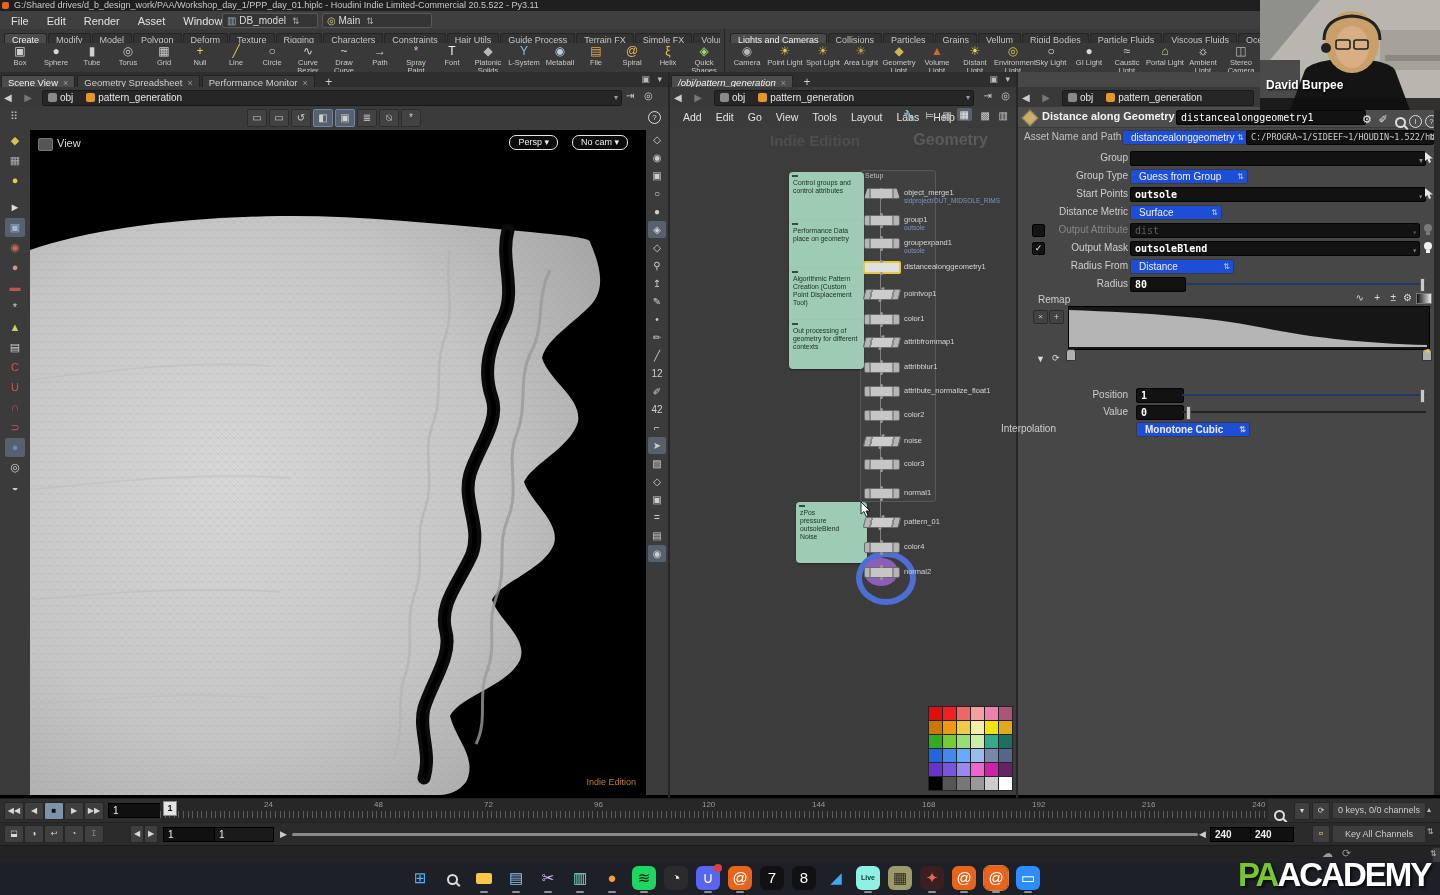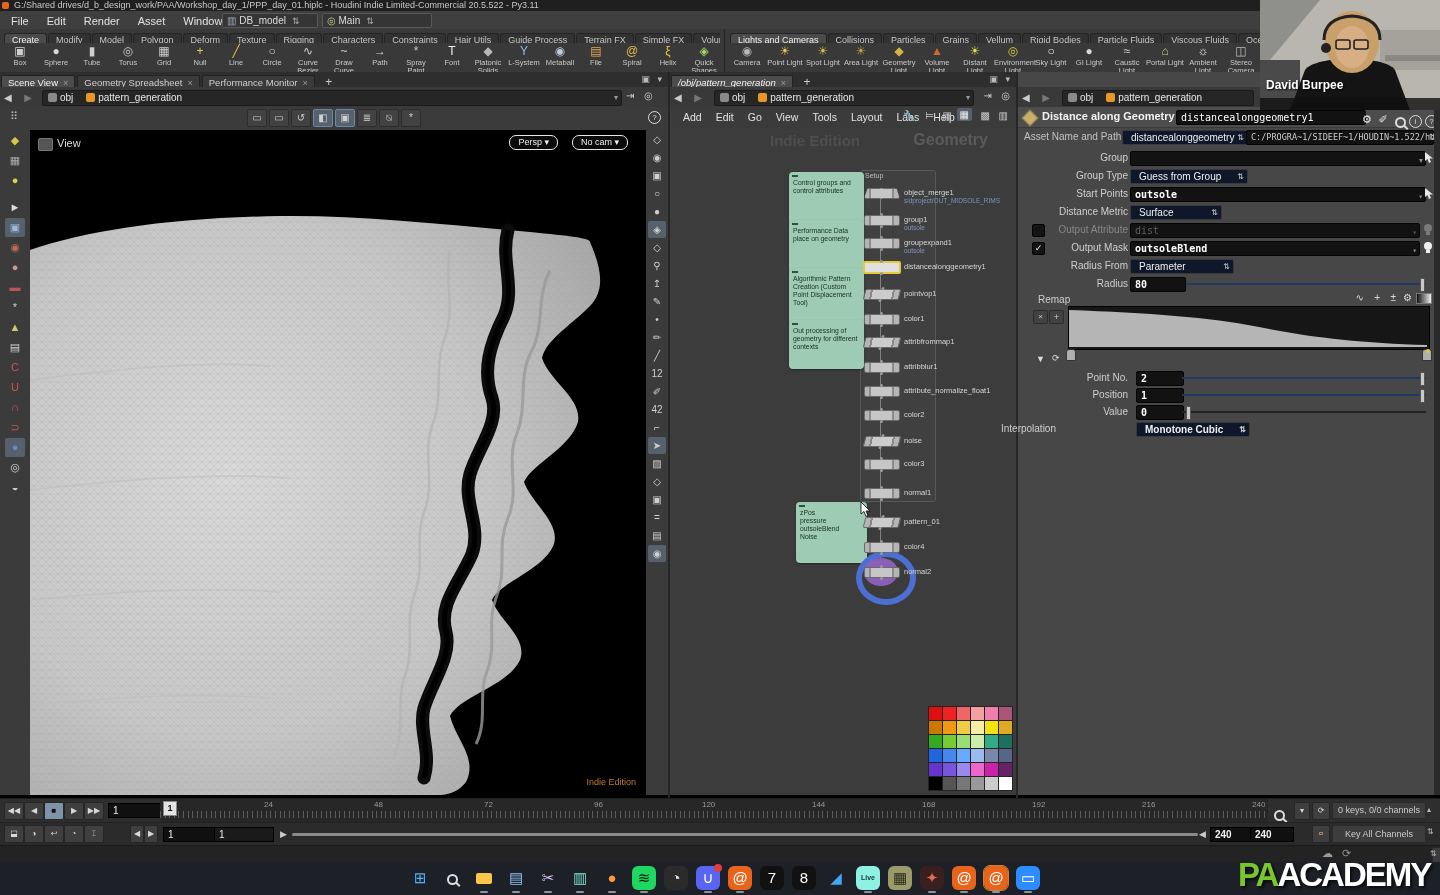--- a/index.html
+++ b/index.html
@@ -64,21 +64,21 @@
   .ring{position:absolute;border-radius:50%;z-index:2}
   .palette{position:absolute;display:grid;grid-template-columns:repeat(6,13px);grid-auto-rows:13px;gap:1px;background:#242424;padding:1px}
   .pcell{width:13px;height:13px}
   
   .prow{position:absolute;height:16px}
   .plabel{position:absolute;right:325px;top:0;width:200px;text-align:right;font-size:10px;color:#cfcfcf;line-height:15px;white-space:nowrap}
   .plabel.dim{color:#868686}
   .pfield{position:absolute;top:1px;height:13px;background:#121212;border:1px solid #050505;border-radius:2px;
     font-size:10px;line-height:13px;color:#fff;padding:0 4px;white-space:nowrap}
   .pfield .dd{position:absolute;right:2px;top:2px;font-size:8px;color:#888}
-  .pselect{position:absolute;top:1px;height:13px;background:#0f172a;border:1px solid #3a3a3a;border-radius:2px;
+  .pselect{position:absolute;top:1px;height:13px;background:#1d4ed8;border:1px solid #3a3a3a;border-radius:2px;
     font-size:10px;line-height:13px;color:#efefef;padding:0 16px 0 8px;white-space:nowrap}
   .pselect .updn2{position:absolute;right:3px;top:0;font-size:8px;color:#ccc}
   .checkbox{position:absolute;width:11px;height:11px;top:2px;background:#141414;border:1px solid #000;border-radius:2px;
     color:#eee;font-size:9px;line-height:11px;text-align:center}
   .slidertrack{position:absolute;top:7px;height:2px;background:#203a63}
   .slidertrack.plain{background:#222}
   .sliderhandle{position:absolute;top:-5px;width:3px;height:12px;background:#c9c9c9;border:1px solid #555}
   .lamp{position:absolute;top:2px;width:8px;height:8px;border-radius:50%;}
   .lamp::after{content:"";position:absolute;left:2px;bottom:-3px;width:4px;height:3px;background:inherit}
   .mag{display:inline-block;width:7px;height:7px;border:2px solid #ddd;border-radius:50%;position:relative;vertical-align:-2px}
@@ -422,21 +422,21 @@
     <span class="lamp" style="left:406px;background:#7a7a7a"></span>
   </div>
   <div class="prow" style="left:0;top:168px;width:422px">
     <span class="checkbox" style="left:14px">✓</span>
     <span class="plabel" style="right:312px">Output Mask</span>
     <span class="pfield mono" style="left:112px;width:280px;font-weight:bold"><span>outsoleBlend</span><span class="dd">▾</span></span>
     <span class="lamp" style="left:406px;background:#f0f0f0"></span>
   </div>
   <div class="prow" style="left:0;top:186px;width:422px">
     <span class="plabel" style="right:312px">Radius From</span>
-    <span class="pselect" style="left:112px;width:78px"><span>Parameter</span><span class="updn2">⇅</span></span>
+    <span class="pselect" style="left:112px;width:78px"><span>Distance</span><span class="updn2">⇅</span></span>
   </div>
   <div class="prow" style="left:0;top:204px;width:422px">
     <span class="plabel" style="right:312px">Radius</span>
     <span class="pfield mono" style="left:112px;width:46px;font-weight:bold">80</span>
     <span class="slidertrack" style="left:168px;width:240px">
       <span class="sliderhandle" style="left:234px"></span>
     </span>
   </div>
 
   <span class="abs" style="left:20px;top:222px;font-size:10px;color:#cfcfcf">Remap</span>
@@ -452,27 +452,20 @@
     <svg width="358" height="40" viewBox="0 0 358 40">
       <path d="M0,3 C80,6 140,10 190,20 C240,30 290,36 358,38 L358,40 L0,40 Z" fill="#b5b5b5"></path>
     </svg>
     <span class="abs" style="left:-3px;bottom:-12px;width:8px;height:10px;background:#b0b0b0;border:1px solid #333;border-radius:3px 3px 0 0"></span>
     <span class="abs" style="right:-3px;bottom:-12px;width:8px;height:10px;background:#b0b0b0;border:1px solid #333;border-radius:3px 3px 0 0"></span>
     <span class="abs" style="right:-1px;bottom:-4px;width:4px;height:4px;border-radius:50%;background:#e8c43a"></span>
   </div>
   <span class="abs" style="left:18px;top:282px;font-size:9px;color:#ddd">▼</span>
   <span class="abs" style="left:34px;top:281px;font-size:9px;color:#ddd">⟳</span>
 
-  <div class="prow" style="left:0;top:298px;width:422px">
-    <span class="plabel" style="right:312px">Point No.</span>
-    <span class="pfield mono" style="left:118px;width:38px;font-weight:bold">2</span>
-    <span class="slidertrack" style="left:164px;width:244px">
-        <span class="sliderhandle" style="left:238px"></span>
-      </span>
-  </div>
   <div class="prow" style="left:0;top:315px;width:422px">
     <span class="plabel" style="right:312px">Position</span>
     <span class="pfield mono" style="left:118px;width:38px;font-weight:bold">1</span>
     <span class="slidertrack" style="left:164px;width:244px">
         <span class="sliderhandle" style="left:238px"></span>
       </span>
   </div>
   <div class="prow" style="left:0;top:332px;width:422px">
     <span class="plabel" style="right:312px">Value</span>
     <span class="pfield mono" style="left:118px;width:38px;font-weight:bold">0</span>

